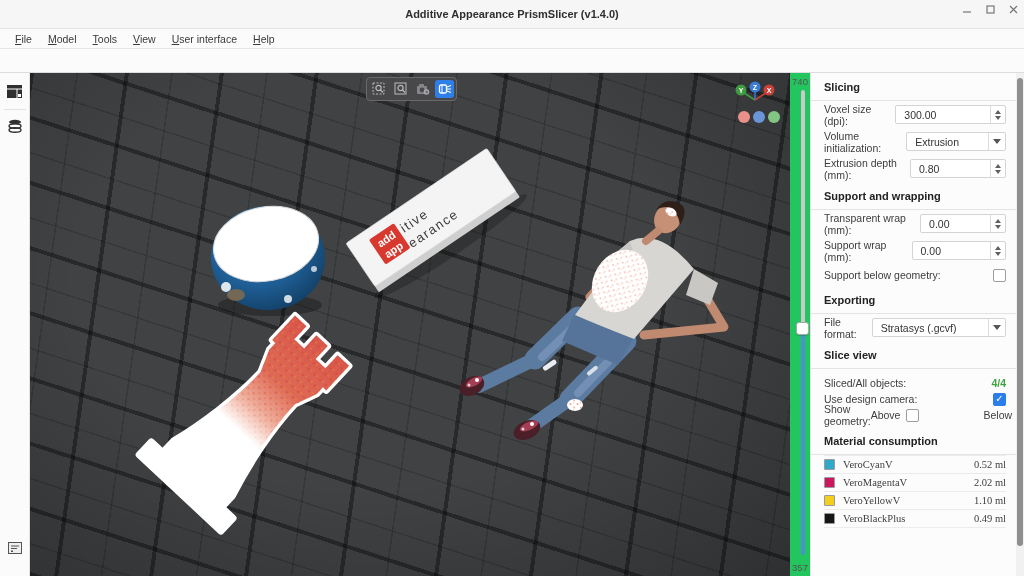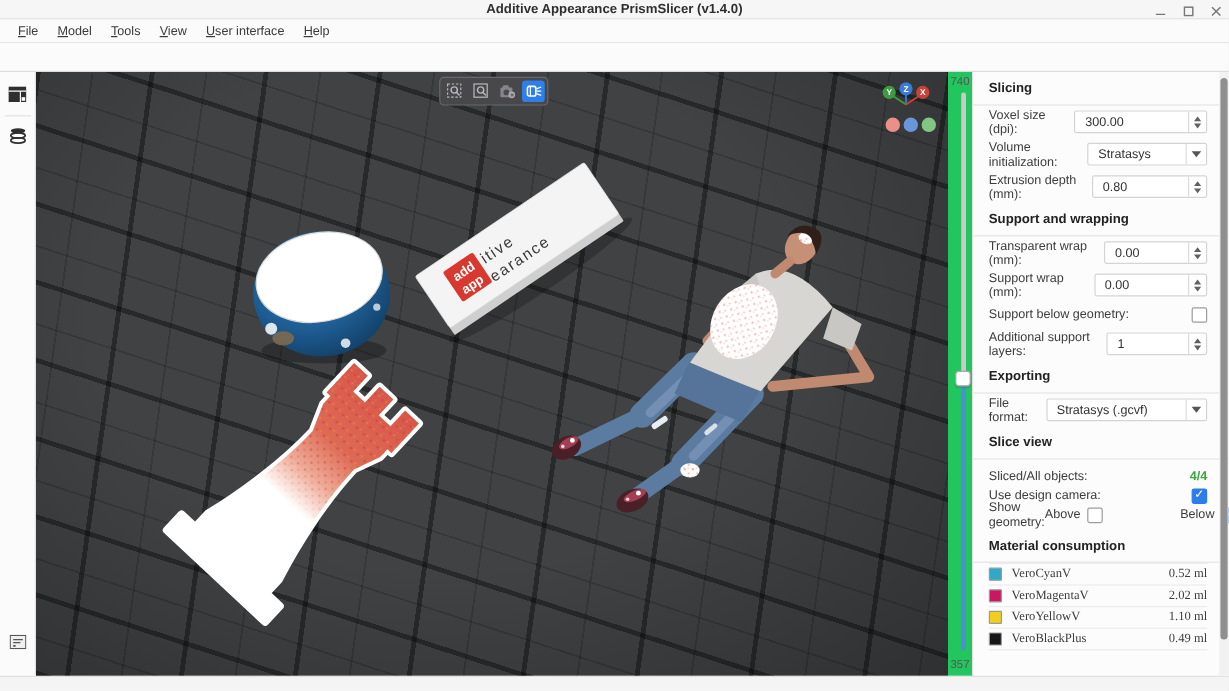--- a/index.html
+++ b/index.html
@@ -1,20 +1,20 @@
 <!DOCTYPE html>
 <html><head>
 <meta charset="utf-8">
 <style>
   * { margin:0; padding:0; box-sizing:border-box; }
   html,body { width:1024px; height:576px; overflow:hidden;
     font-family:"Liberation Sans","DejaVu Sans",sans-serif; background:#f5f5f6; }
 
   
-  .titlebar { height:16px; background:#f6f6f7; border-bottom:1px solid #e4e4e4;
+  .titlebar { height:29px; background:#f6f6f7; border-bottom:1px solid #e4e4e4;
     display:flex; align-items:center; justify-content:center; position:relative; }
   .titlebar .title { font-size:11px; font-weight:bold; color:#2f2f2f; }
   .win-controls { position:absolute; right:6px; top:0; height:18px; display:flex; gap:14px; align-items:center; }
   .win-controls svg { display:block; }
 
   .menubar { height:20px; background:#fbfbfb; border-bottom:1px solid #e6e6e6;
     display:flex; align-items:center; padding-left:8px; gap:2px; }
   .menu-item { font-size:10.5px; color:#3a3a3a; padding:2px 7px; cursor:default; }
   .menu-item::first-letter { text-decoration:underline; }
 
@@ -351,21 +351,21 @@
           <span class="val">300.00</span>
           <div class="arrows">
               <i class="up"></i>
               <i class="dn"></i>
             </div>
         </div>
       </div>
       <div class="row">
         <span class="lbl">Volume initialization:</span>
         <div class="ctrl w115">
-          <span class="val">Stratasys</span>
+          <span class="val">Extrusion</span>
           <div class="ddarrow">
               <i></i>
             </div>
         </div>
       </div>
       <div class="row">
         <span class="lbl">Extrusion depth (mm):</span>
         <div class="ctrl w115">
           <span class="val">0.80</span>
           <div class="arrows">
@@ -394,30 +394,20 @@
           <span class="val">0.00</span>
           <div class="arrows">
               <i class="up"></i>
               <i class="dn"></i>
             </div>
         </div>
       </div>
       <div class="row" style="height:22px">
         <span class="lbl">Support below geometry:</span>
         <div class="cb"></div>
-      </div>
-      <div class="row">
-        <span class="lbl">Additional support layers:</span>
-        <div class="ctrl w100">
-          <span class="val">1</span>
-          <div class="arrows">
-              <i class="up"></i>
-              <i class="dn"></i>
-            </div>
-        </div>
       </div>
 
       <div class="sec-hdr">Exporting</div>
       <div class="sec-div"></div>
 
       <div class="row">
         <span class="lbl">File format:</span>
         <div class="ctrl w148">
           <span class="val">Stratasys (.gcvf)</span>
           <div class="ddarrow">

